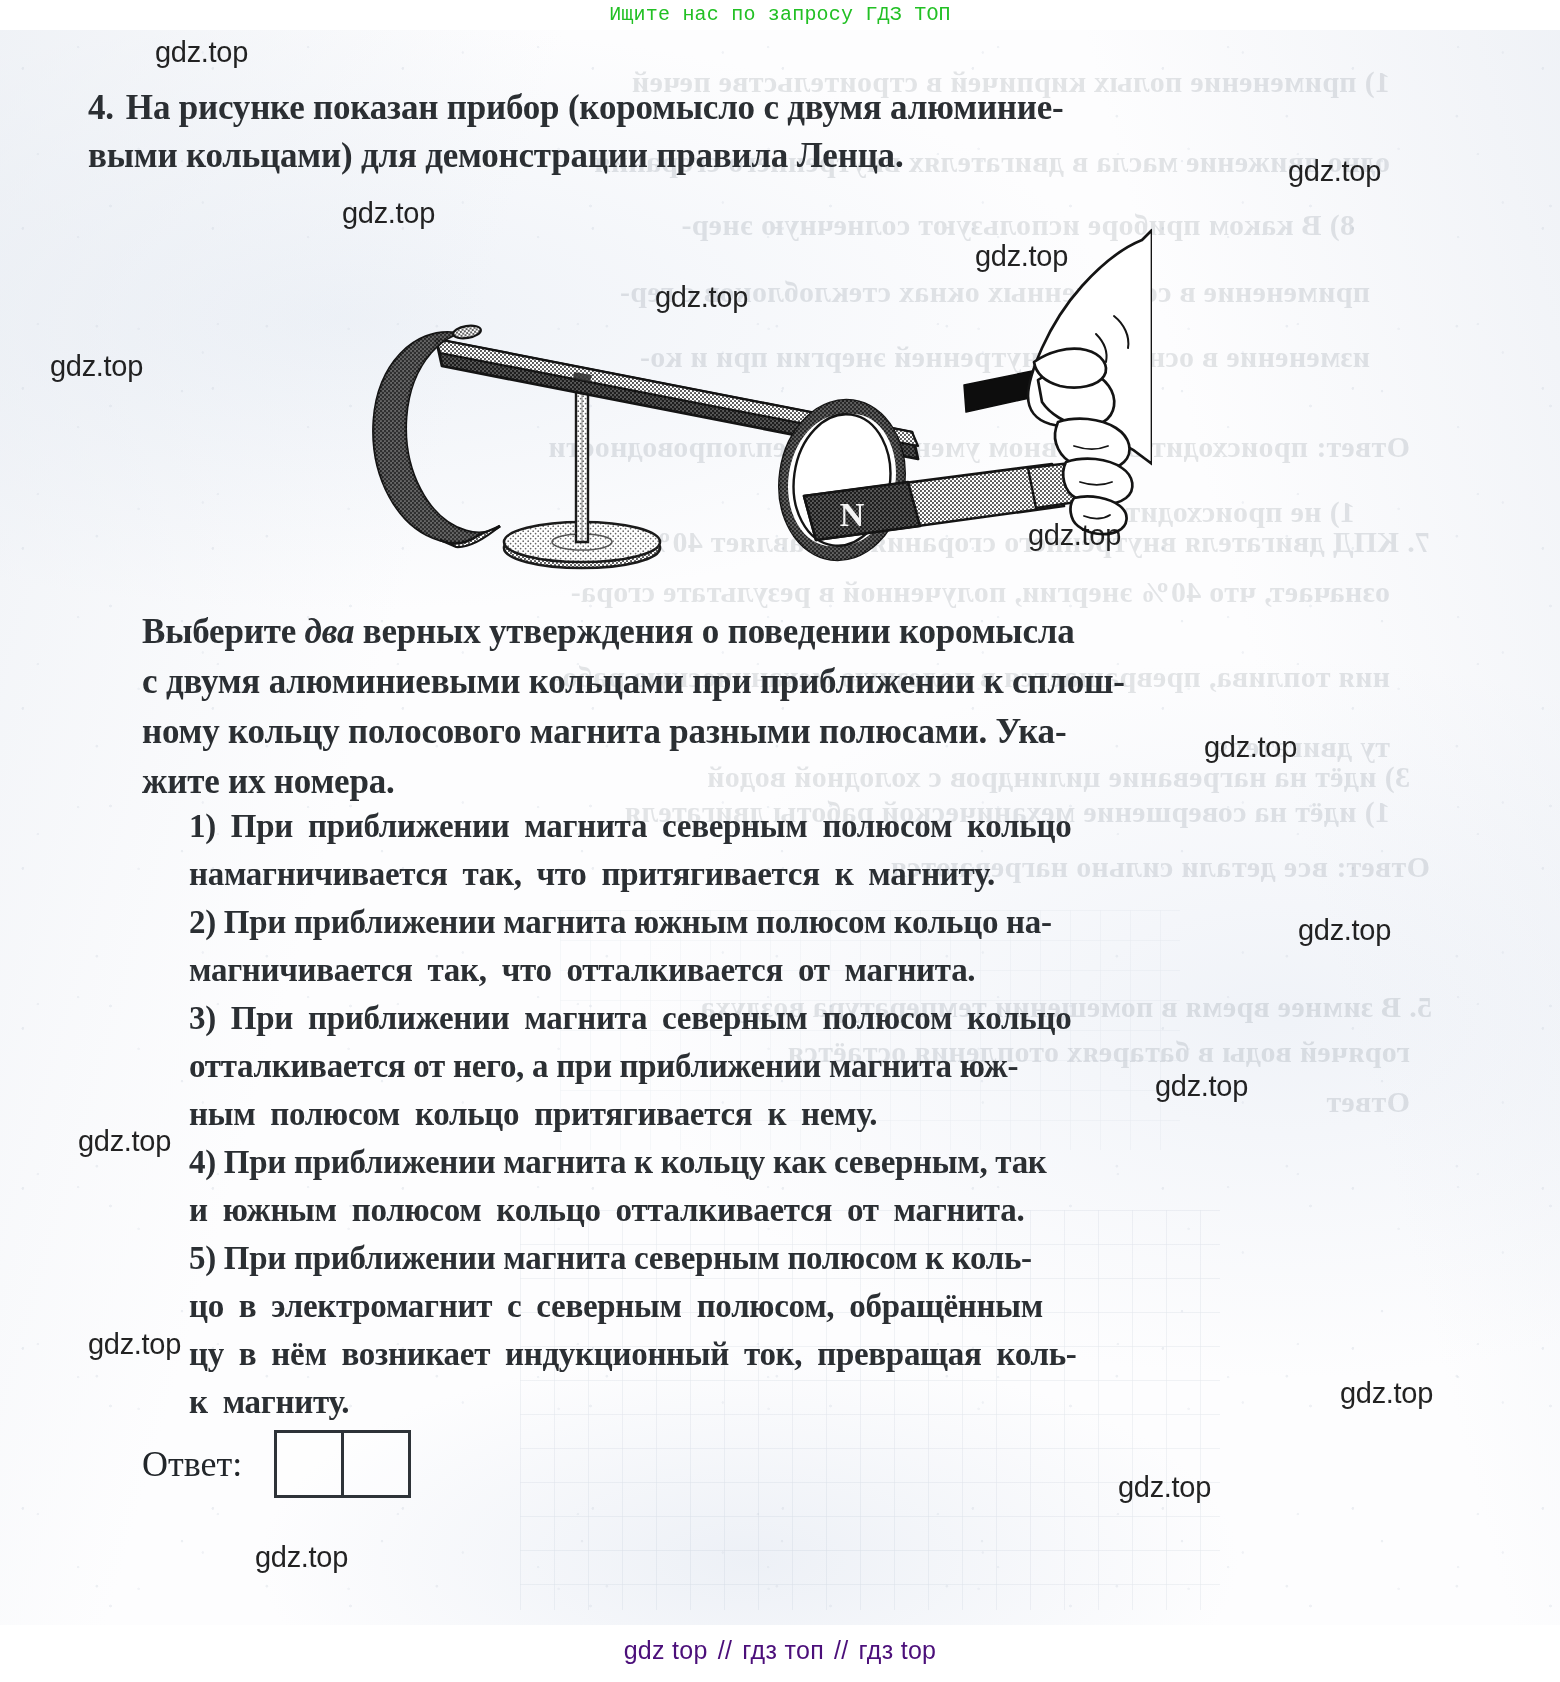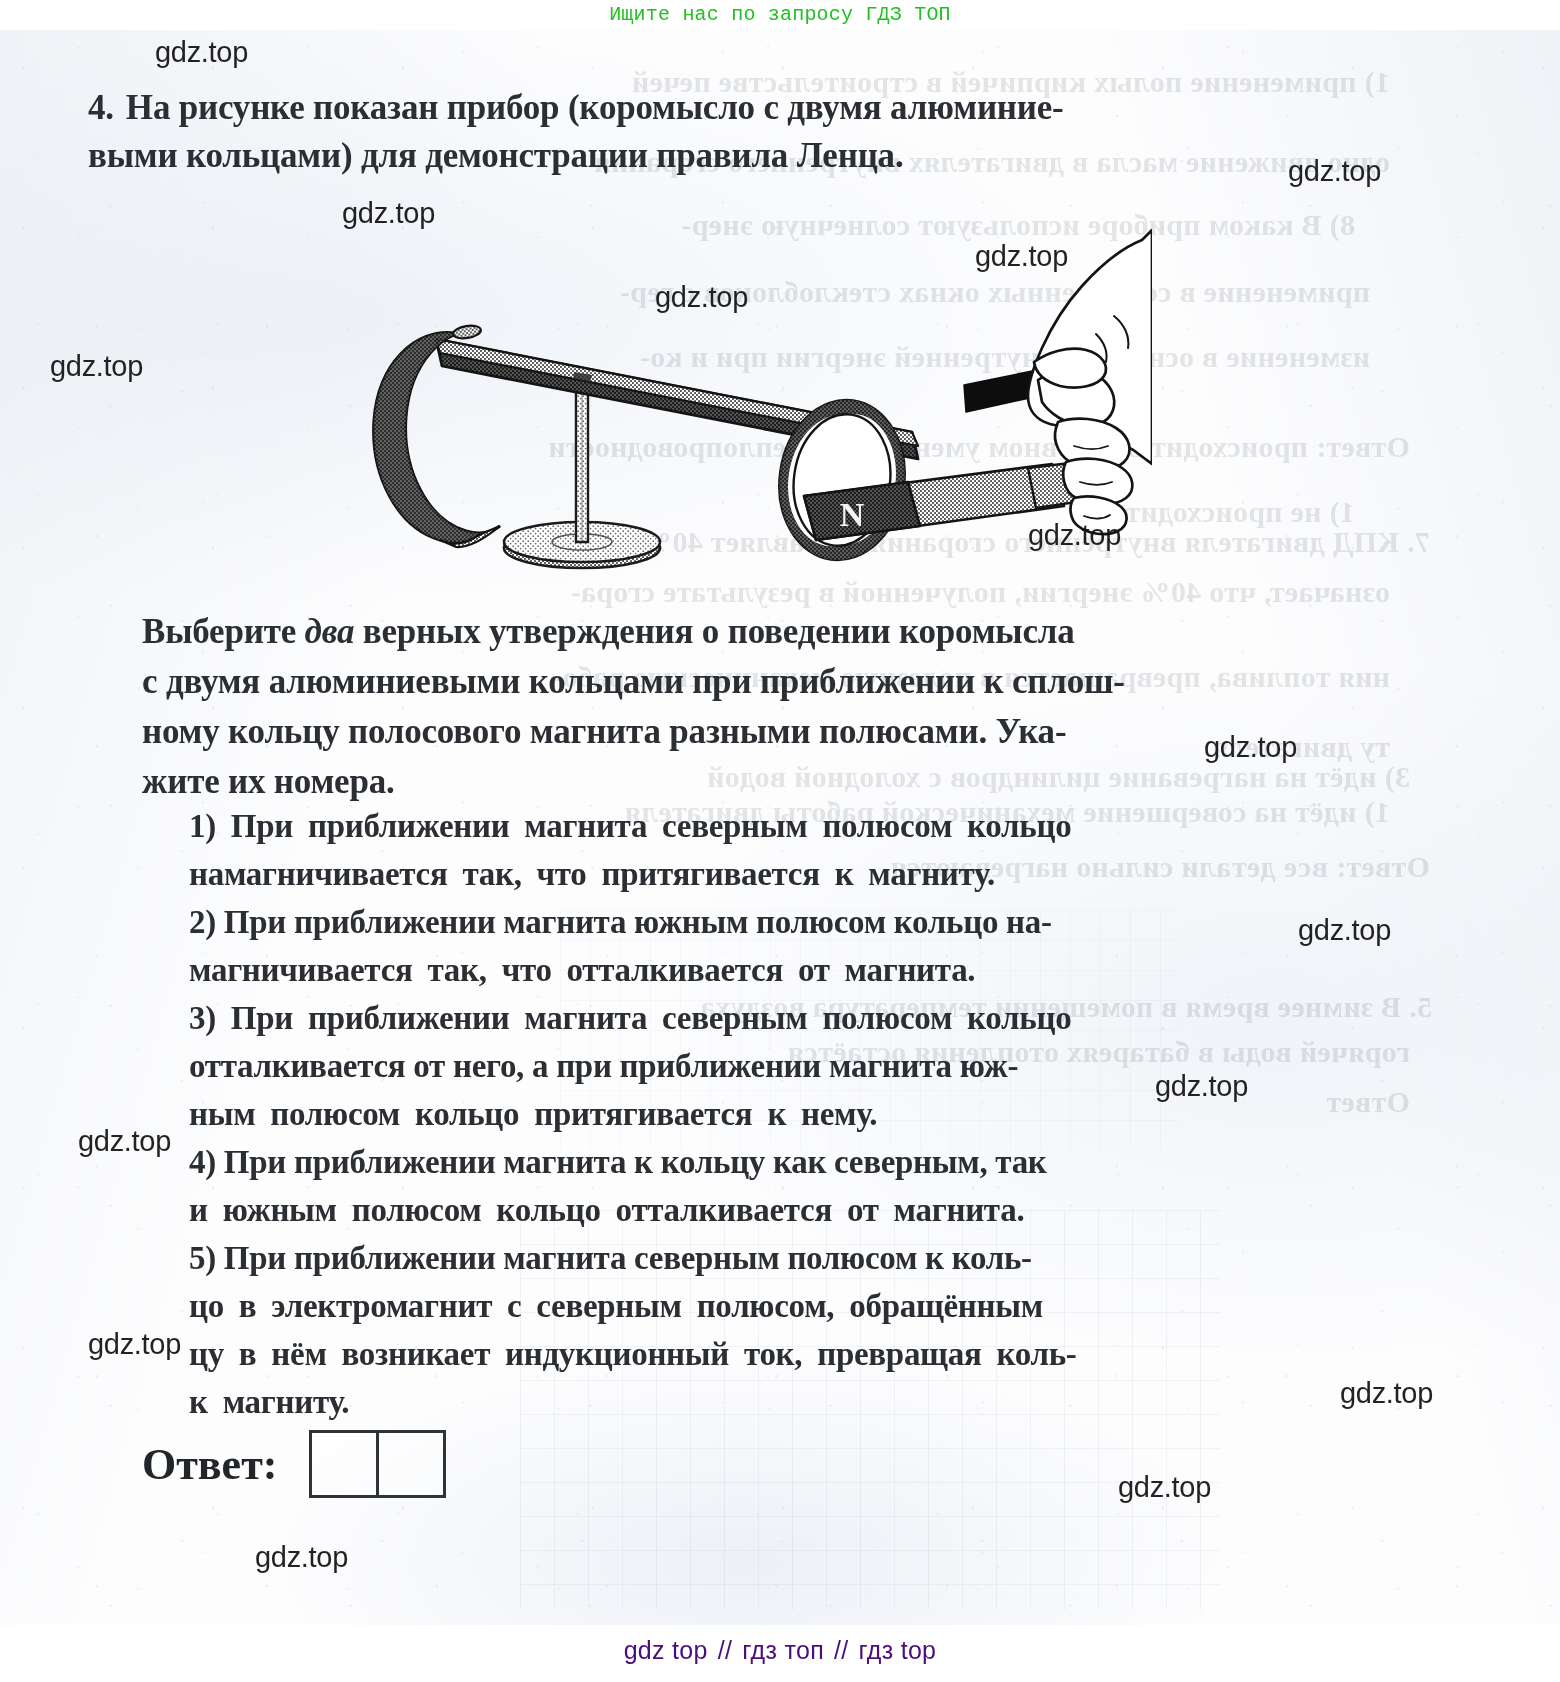--- a/index.html
+++ b/index.html
@@ -188,22 +188,22 @@
   
   .answer-row {
     position: absolute;
     left: 142px;
     top: 1400px;
     display: flex;
     align-items: center;
   }
   .answer-label {
     font-family: "Liberation Serif", "DejaVu Serif", serif;
-    font-weight: 700;
-    font-size: 44px;
+    font-weight: 400;
+    font-size: 36px;
     color: #22262a;
     margin-right: 32px;
   }
   .answer-boxes {
     display: flex;
     border: 3px solid #2e3338;
     background: rgba(255,255,255,0.35);
   }
   .answer-cell {
     width: 64px;

